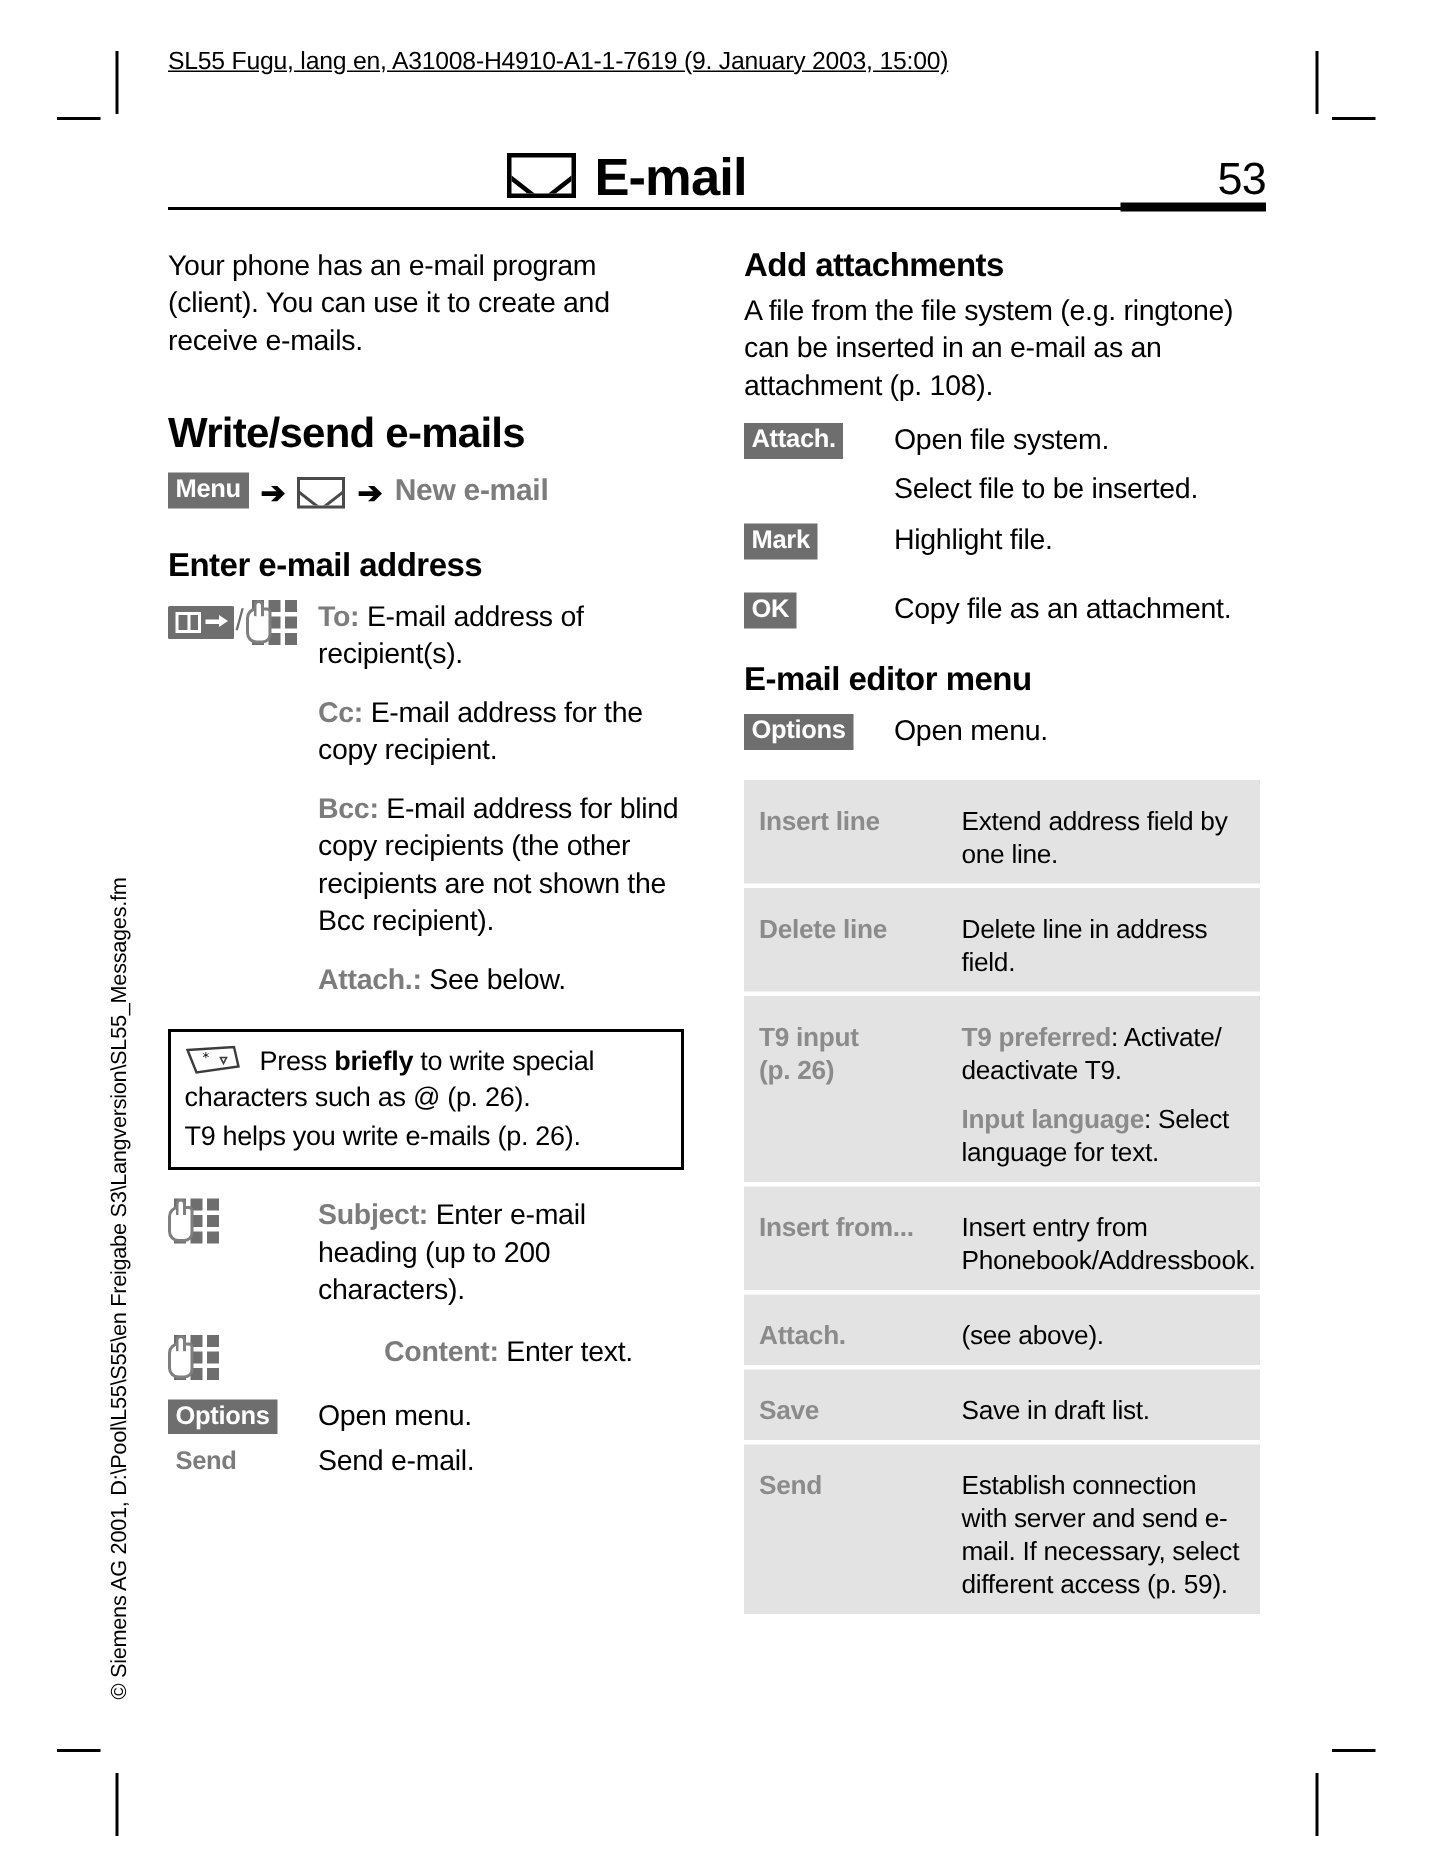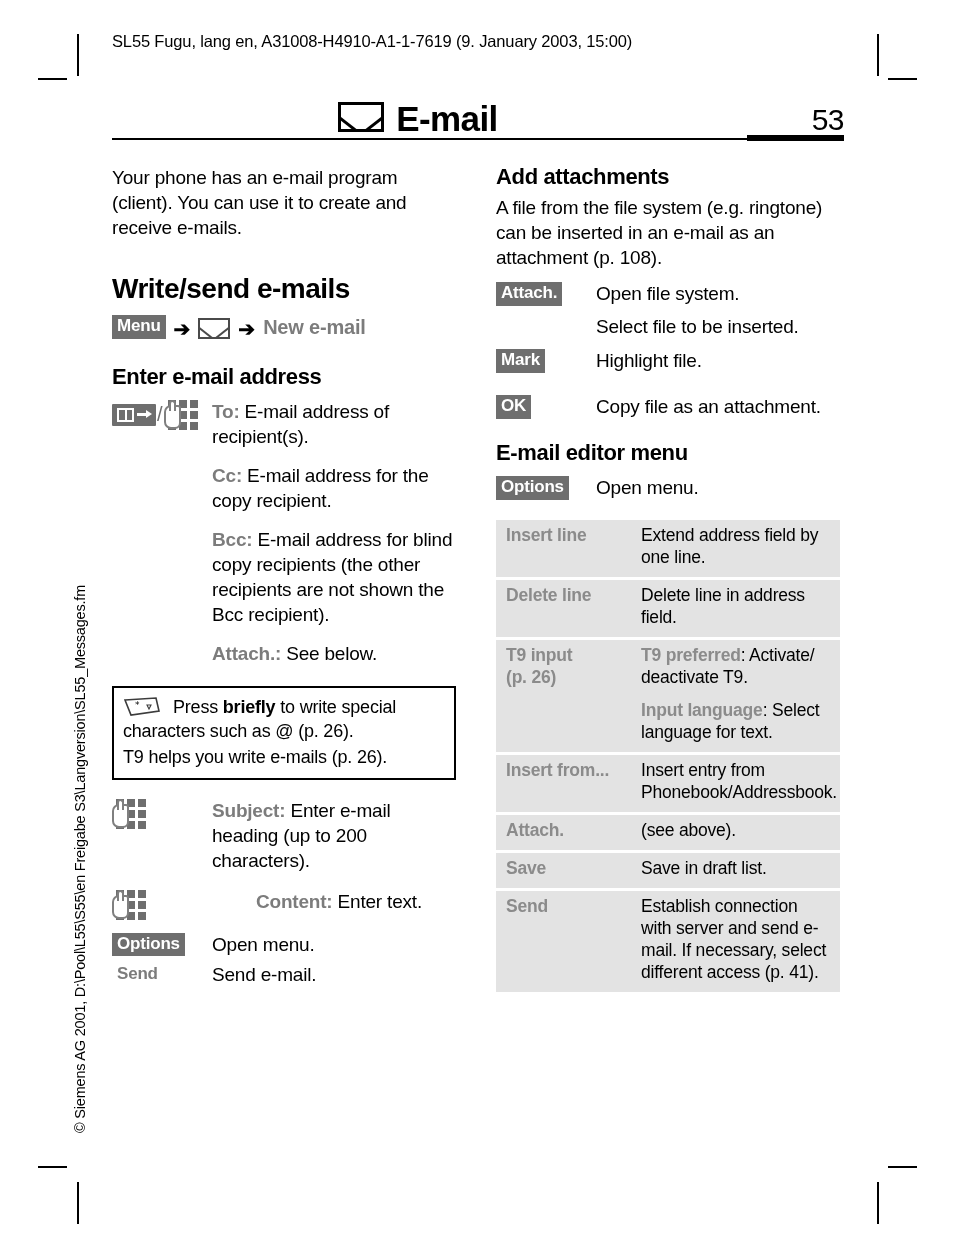--- a/index.html
+++ b/index.html
@@ -22,20 +22,21 @@
   .crop-h { width: 29px; height: 2px; }
 
   
   .doc-header {
     position: absolute;
     left: 112px;
     top: 32px;
     font-size: 16.5px;
     letter-spacing: -0.15px;
     white-space: nowrap;
+    text-decoration: underline;
   }
 
   
   .side-note {
     position: absolute;
     left: -300px;
     top: 745px;
     width: 760px;
     transform: rotate(-90deg);
     transform-origin: center center;
@@ -343,21 +344,21 @@
   
   table.opt {
     border-collapse: collapse;
     width: 344px;
     margin-top: 20px;
     table-layout: fixed;
   }
   table.opt td {
     background: #e3e3e3;
     border-bottom: 3px solid #ffffff;
-    padding: 4px 9px 9px 9px;
+    padding: 16px 9px 9px 9px;
     vertical-align: top;
     font-size: 17.5px;
     line-height: 22px;
     letter-spacing: -0.2px;
   }
   table.opt tr:last-child td { border-bottom: none; }
   table.opt td.k {
     width: 117px;
     font-weight: bold;
     color: #8b8b8b;
@@ -562,18 +563,18 @@
       <tr>
         <td class="k"><span>Attach.</span></td>
         <td class="v"><span>(see above).</span></td>
       </tr>
       <tr>
         <td class="k"><span>Save</span></td>
         <td class="v"><span>Save in draft list.</span></td>
       </tr>
       <tr>
         <td class="k"><span>Send</span></td>
-        <td class="v"><span>Establish connection with server and send e-mail. If necessary, select different access (p. 41).</span></td>
+        <td class="v"><span>Establish connection with server and send e-mail. If necessary, select different access (p. 59).</span></td>
       </tr>
     </tbody>
   </table>
 
 </div>
 
 </body></html>

